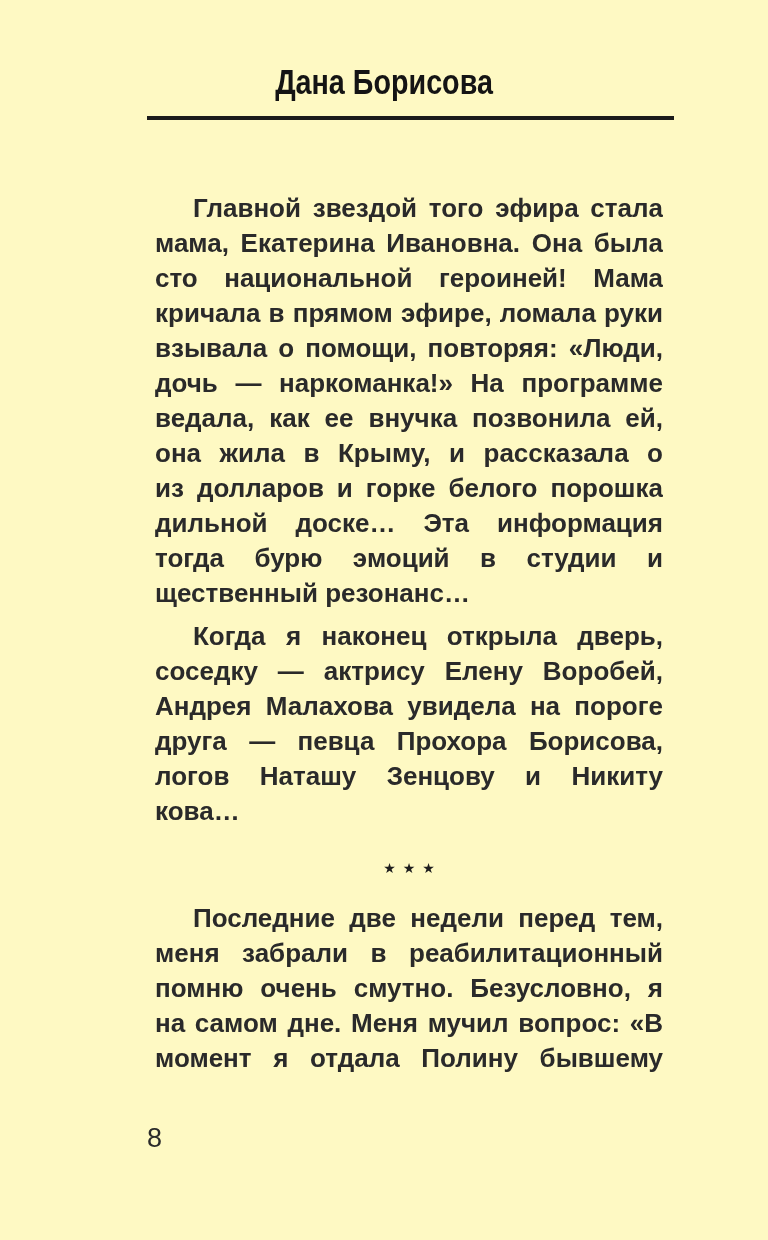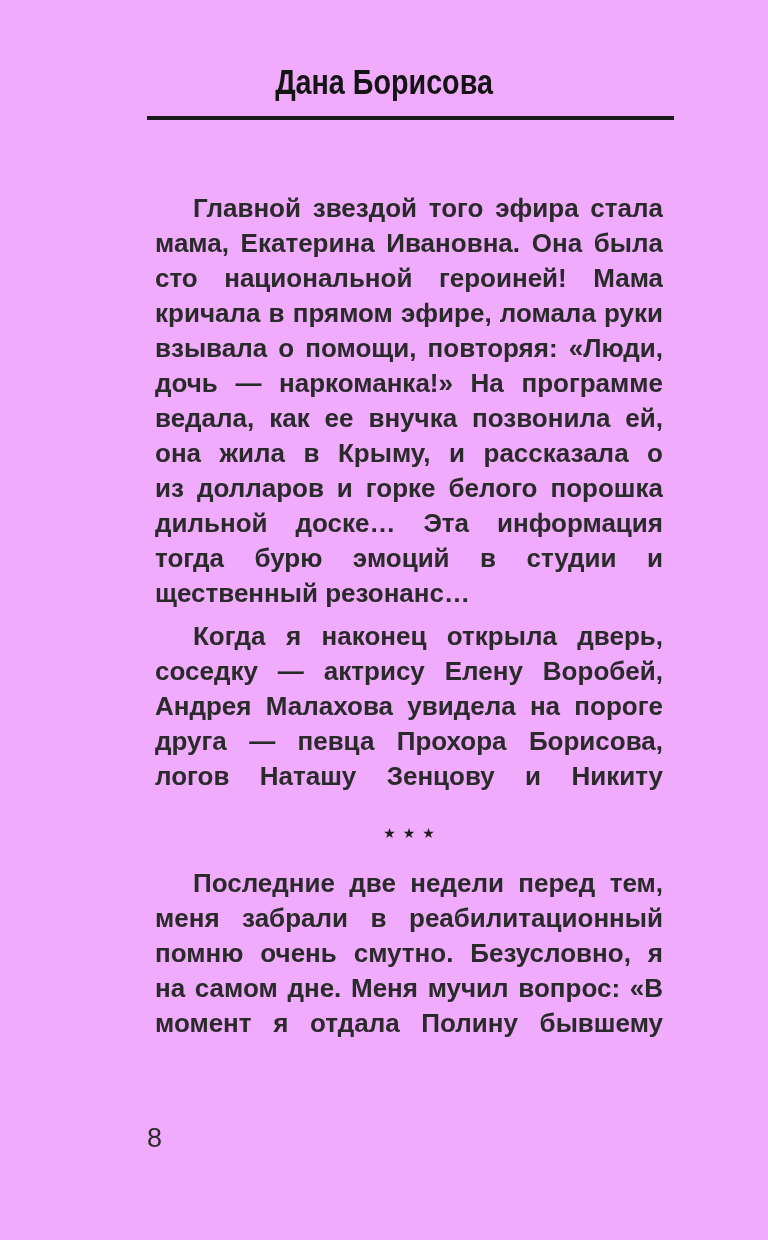--- a/index.html
+++ b/index.html
@@ -4,21 +4,21 @@
 <style>
   html, body {
     margin: 0;
     padding: 0;
     background: #ffffff;
   }
   .page {
     position: relative;
     width: 768px;
     height: 1240px;
-    background: #f0abfc;
+    background: #fef9c3;
     font-family: "Liberation Sans", sans-serif;
     color: #262626;
     overflow: hidden;
   }
   .header-title {
     position: absolute;
     top: 62px;
     left: 0;
     width: 768px;
     text-align: center;
@@ -102,20 +102,21 @@
         <div class="line">дильной доске… Эта информация вызвала</div>
         <div class="line">тогда бурю эмоций в студии и большой об-</div>
         <div class="line last">щественный резонанс…</div>
       </div>
       <div class="para">
         <div class="line first">Когда я наконец открыла дверь, кроме</div>
         <div class="line">соседку — актрису Елену Воробей, моего</div>
         <div class="line">Андрея Малахова увидела на пороге свою</div>
         <div class="line">друга — певца Прохора Борисова, психо-</div>
         <div class="line">логов Наташу Зенцову и Никиту Лушни-</div>
+        <div class="line last">кова…</div>
       </div>
       <div class="separator">★★★</div>
       <div class="para">
         <div class="line first">Последние две недели перед тем, как</div>
         <div class="line">меня забрали в реабилитационный центр, я</div>
         <div class="line">помню очень смутно. Безусловно, я уже была</div>
         <div class="line">на самом дне. Меня мучил вопрос: «В какой</div>
         <div class="line">момент я отдала Полину бывшему мужу?»</div>
       </div>
     </div>

